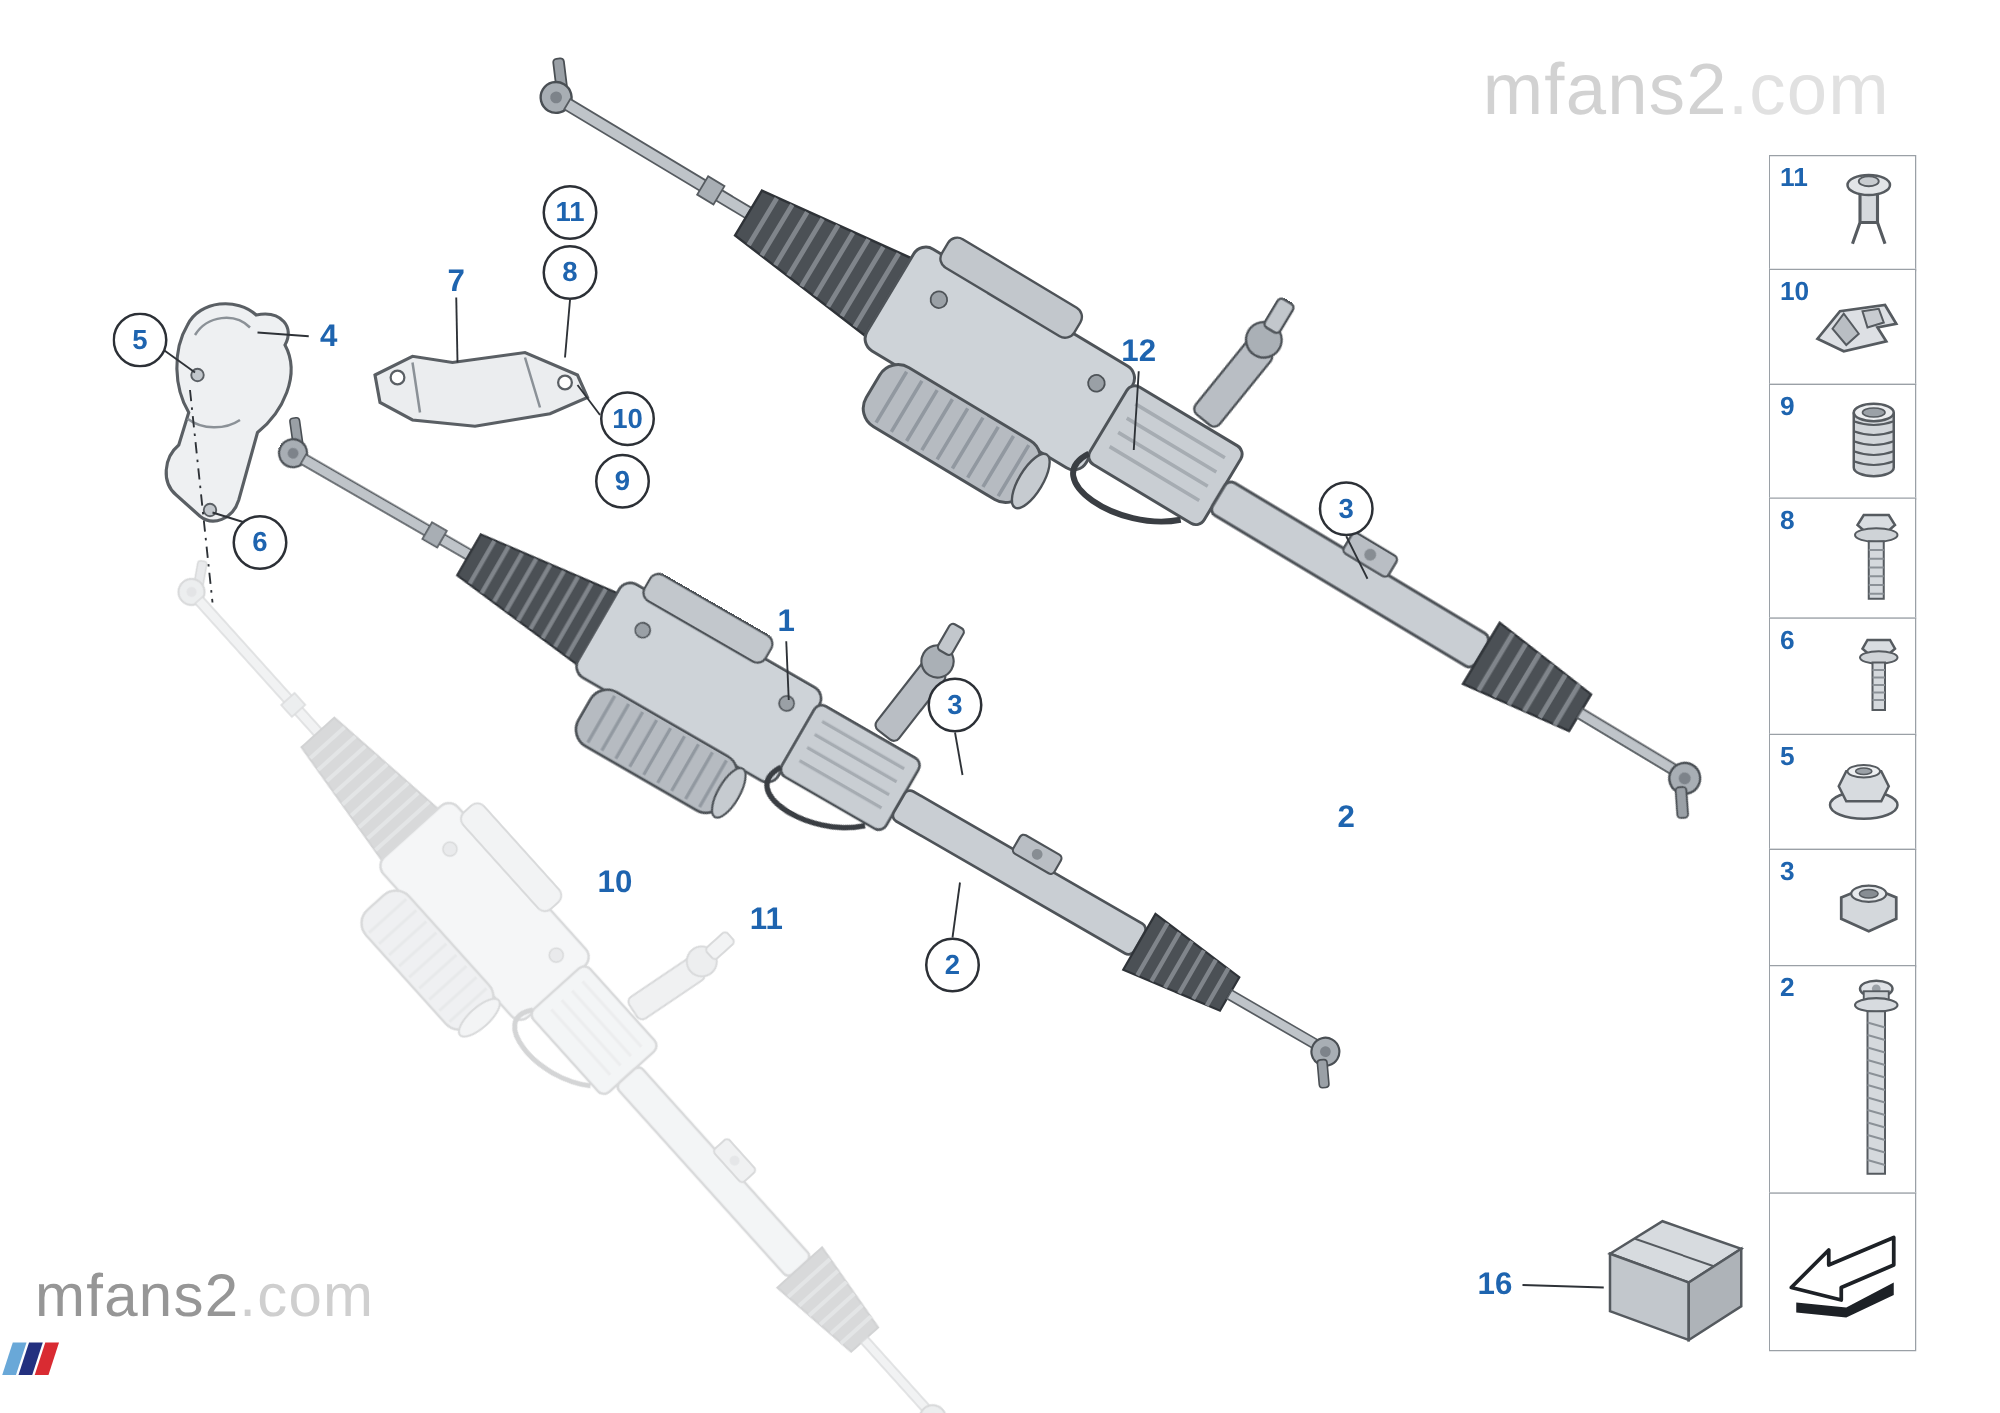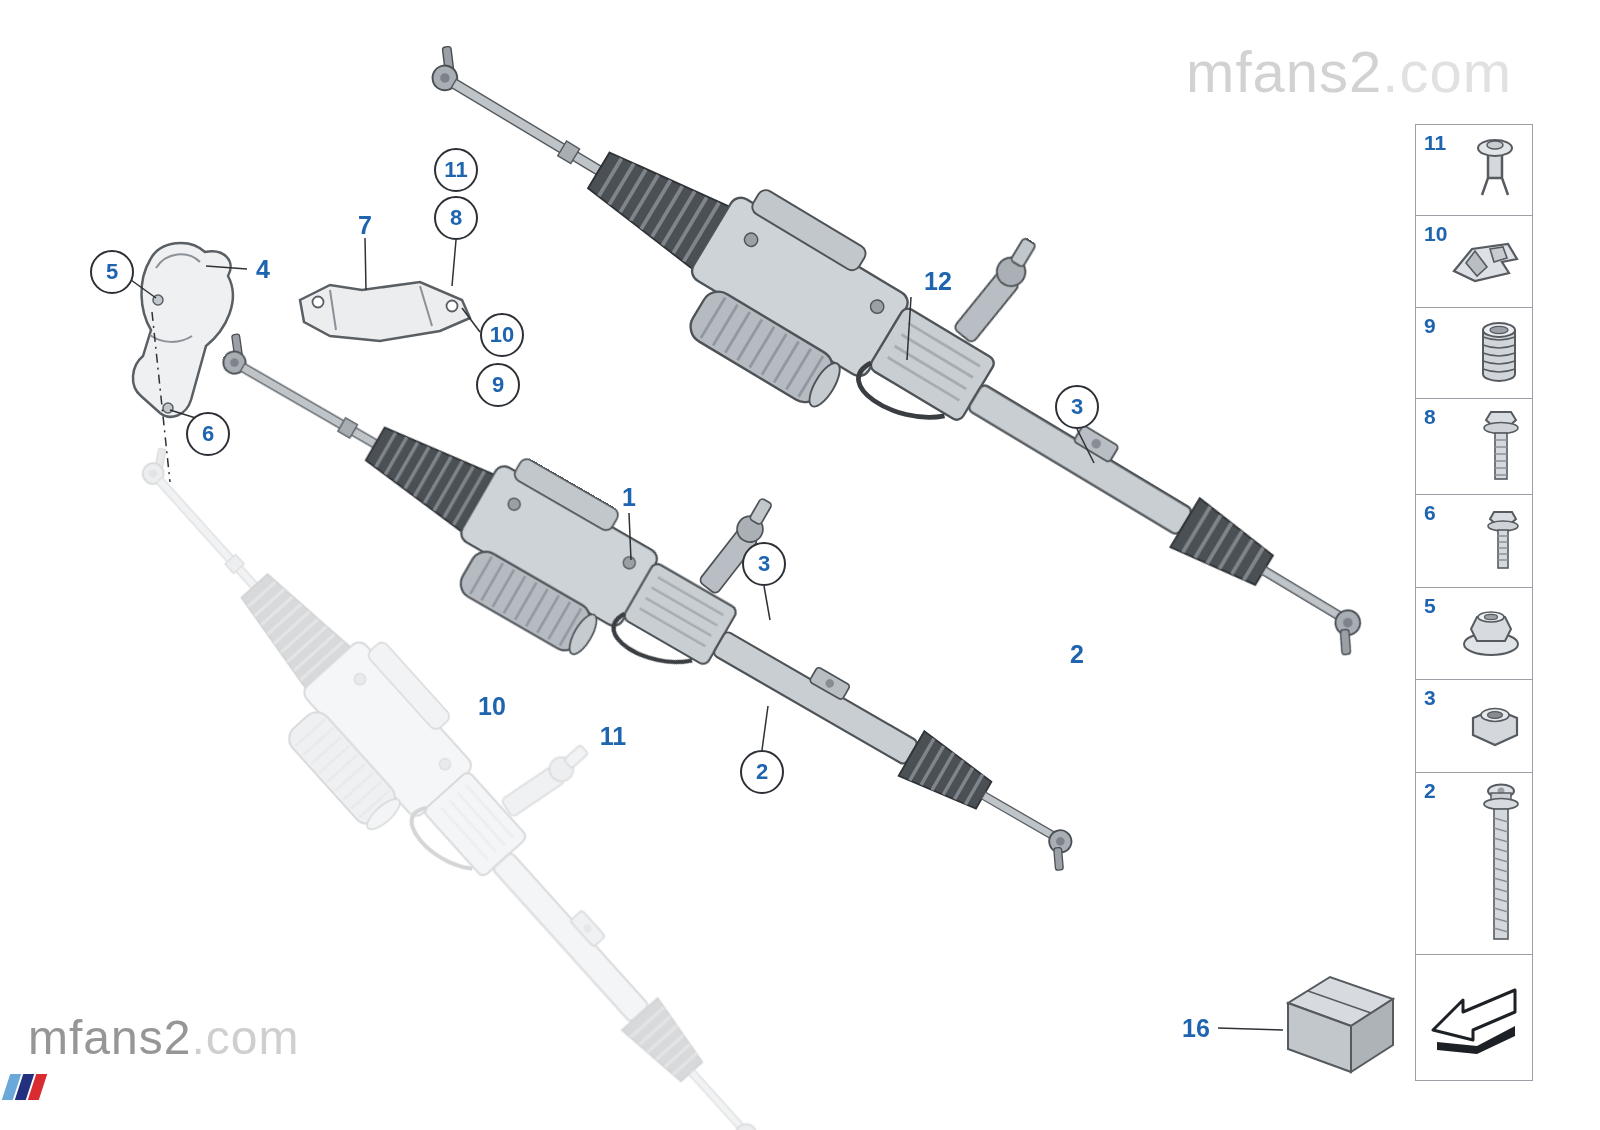--- a/index.html
+++ b/index.html
@@ -160,21 +160,21 @@
       <div class="callout circled" style="left: 456px; top: 170px;">11</div>
       <div class="callout circled" style="left: 456px; top: 218px;">8</div>
       <div class="callout circled" style="left: 502px; top: 335px;">10</div>
       <div class="callout circled" style="left: 498px; top: 385px;">9</div>
       <div class="callout circled" style="left: 208px; top: 434px;">6</div>
       <div class="callout circled" style="left: 1077px; top: 407px;">3</div>
       <div class="callout circled" style="left: 764px; top: 564px;">3</div>
       <div class="callout circled" style="left: 762px; top: 772px;">2</div>
       <div class="callout plain" style="left: 365px; top: 225px;">7</div>
       <div class="callout plain" style="left: 263px; top: 269px;">4</div>
-      <div class="callout plain" style="left: 911px; top: 281px; margin-left: 27px;">12</div>
+      <div class="callout plain" style="left: 911px; top: 281px;">12</div>
       <div class="callout plain" style="left: 629px; top: 497px;">1</div>
       <div class="callout plain" style="left: 492px; top: 706px;">10</div>
       <div class="callout plain" style="left: 613px; top: 736px;">11</div>
       <div class="callout plain" style="left: 1077px; top: 654px;">2</div>
       <div class="callout plain" style="left: 1196px; top: 1028px;">16</div>
     </div>
 
   <div class="sidebar">
     <div id="sidebar-items">
         <div class="side-row" style="height: 93px;">

